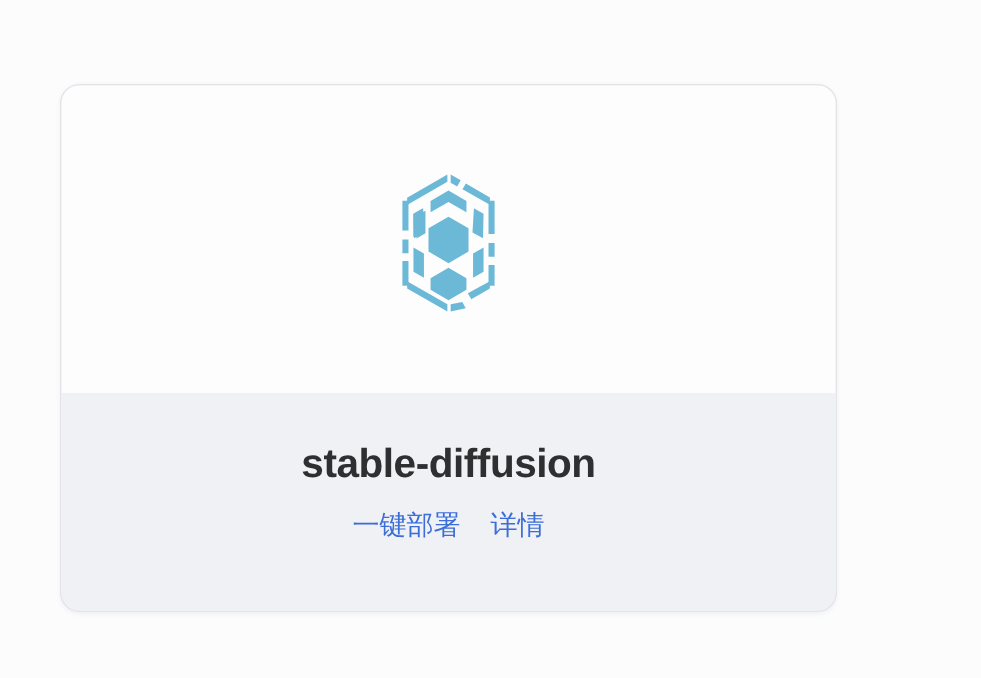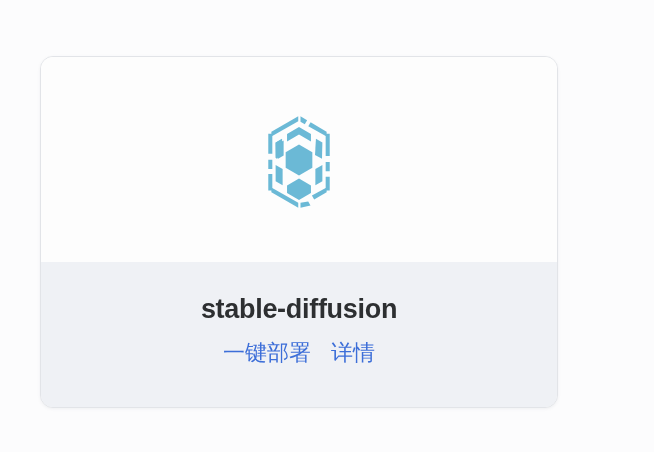--- a/index.html
+++ b/index.html
@@ -83,21 +83,21 @@
     white-space: nowrap;
   }
 
   .card-actions {
     margin-top: 15px;
     display: flex;
     align-items: center;
     gap: 20px;
   }
   .card-link {
-    font-size: 22px;
+    font-size: 18px;
     color: #3c6ed8;
     text-decoration: none;
     white-space: nowrap;
     cursor: pointer;
     line-height: 1.2;
   }
 </style>
 </head>
 <body>
 

